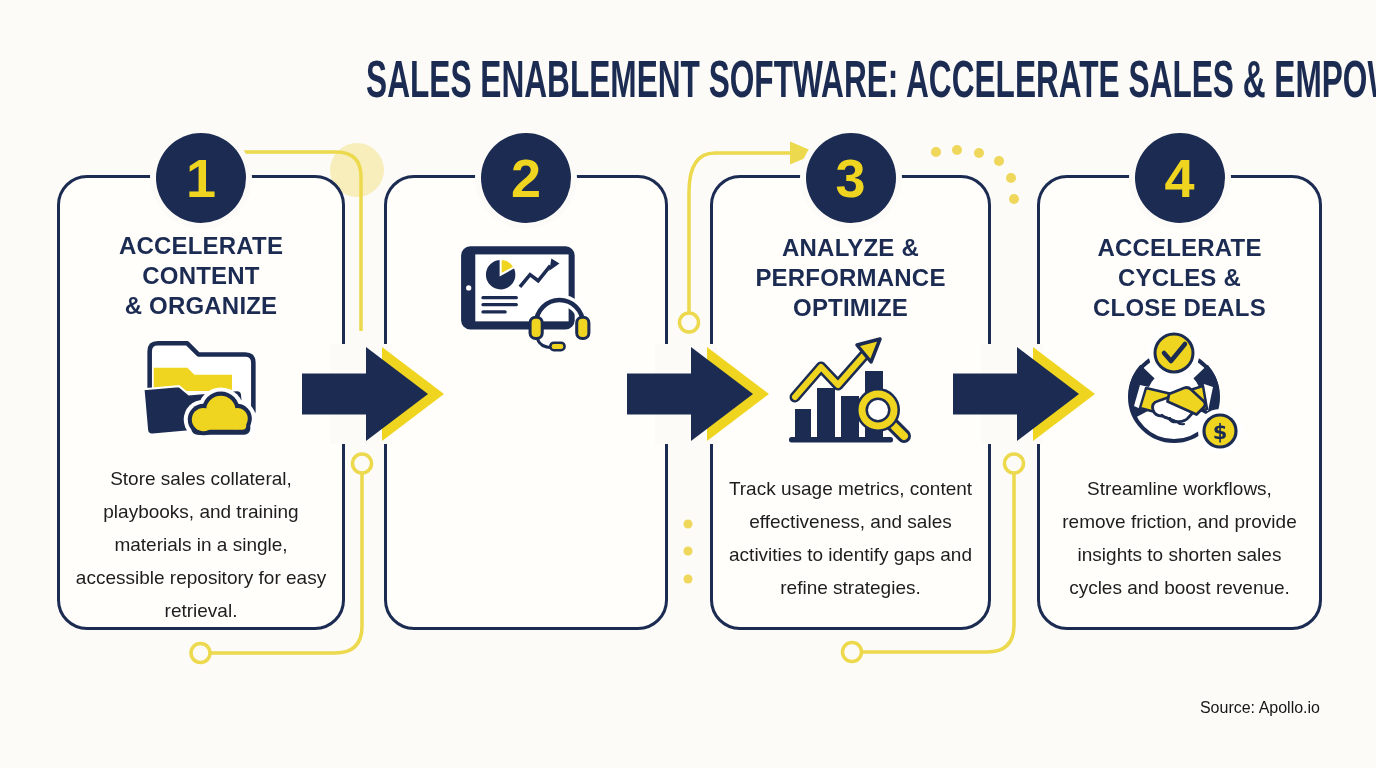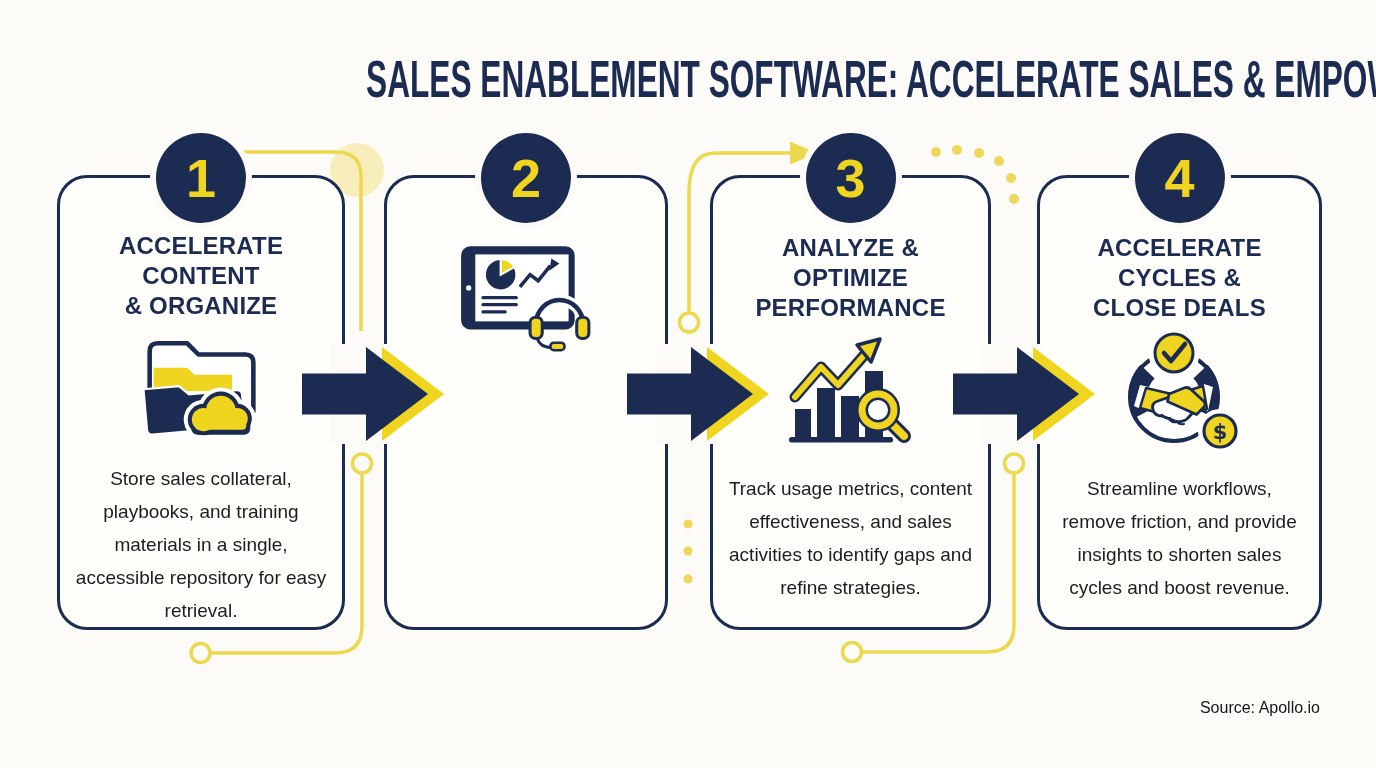--- a/index.html
+++ b/index.html
@@ -152,22 +152,22 @@
     </div>
   </section>
 
   <section class="card" style="left:710px;width:281px;">
     <div class="badge">
       <span>3</span>
     </div>
     <div class="card-inner">
       <div class="step-title">
         <div>ANALYZE &amp;</div>
+        <div>PERFORMANCE</div>
         <div>OPTIMIZE</div>
-        <div>PERFORMANCE</div>
       </div>
       <div class="icon-wrap">
         <svg width="140" height="120" viewBox="0 0 140 118">
           <g fill="#1b2b52">
             <rect x="14" y="76" width="16" height="30"></rect>
             <rect x="36" y="55" width="18" height="51"></rect>
             <rect x="60" y="63" width="18" height="43"></rect>
             <rect x="84" y="38" width="18" height="68"></rect>
             <rect x="8" y="104" width="104" height="5.5" rx="2.5"></rect>
           </g>

